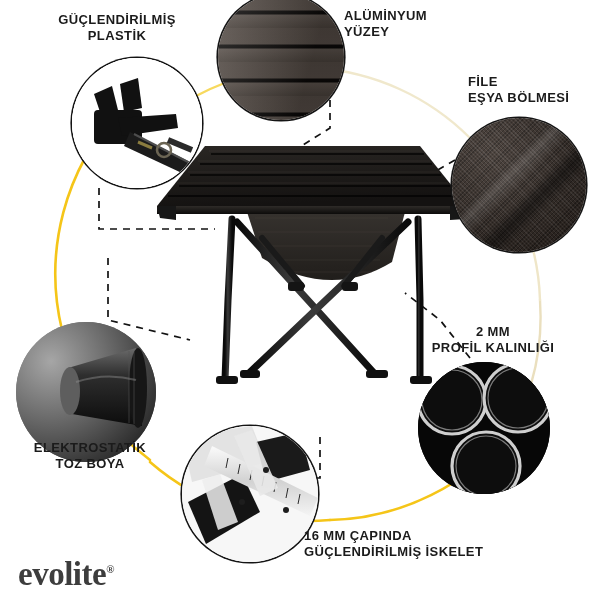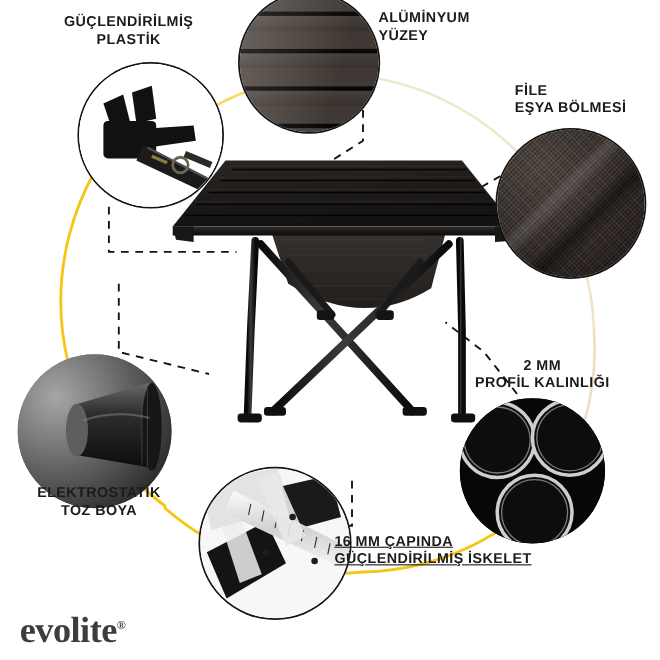--- a/index.html
+++ b/index.html
@@ -23,21 +23,21 @@
     font-weight:bold;
     color:#1b1b1b;
     letter-spacing:0.4px;
     line-height:1.22;
     white-space:pre-line;
   }
   .lbl-plastik{left:32px;top:12px;width:170px;text-align:center;font-size:13px;}
   .lbl-aluminyum{left:332px;top:8px;width:160px;text-align:left;font-size:13px;margin-left:12px;}
   .lbl-file{left:468px;top:74px;width:132px;text-align:left;font-size:13px;}
   .lbl-profil{left:398px;top:324px;width:190px;text-align:center;font-size:13px;}
-  .lbl-iskelet{left:304px;top:484px;width:250px;text-align:left;font-size:13px;text-decoration:underline;}
+  .lbl-iskelet{left:304px;top:528px;width:250px;text-align:left;font-size:13px;}
   .lbl-boya{left:10px;top:440px;width:160px;text-align:center;font-size:13px;}
 
   
   .circ{
     position:absolute;border-radius:50%;overflow:hidden;
     background:#ffffff;
   }
   .circ.ring{box-shadow:0 0 0 1.6px #141414;}
   .circ .inner{position:absolute;inset:0;}
 

